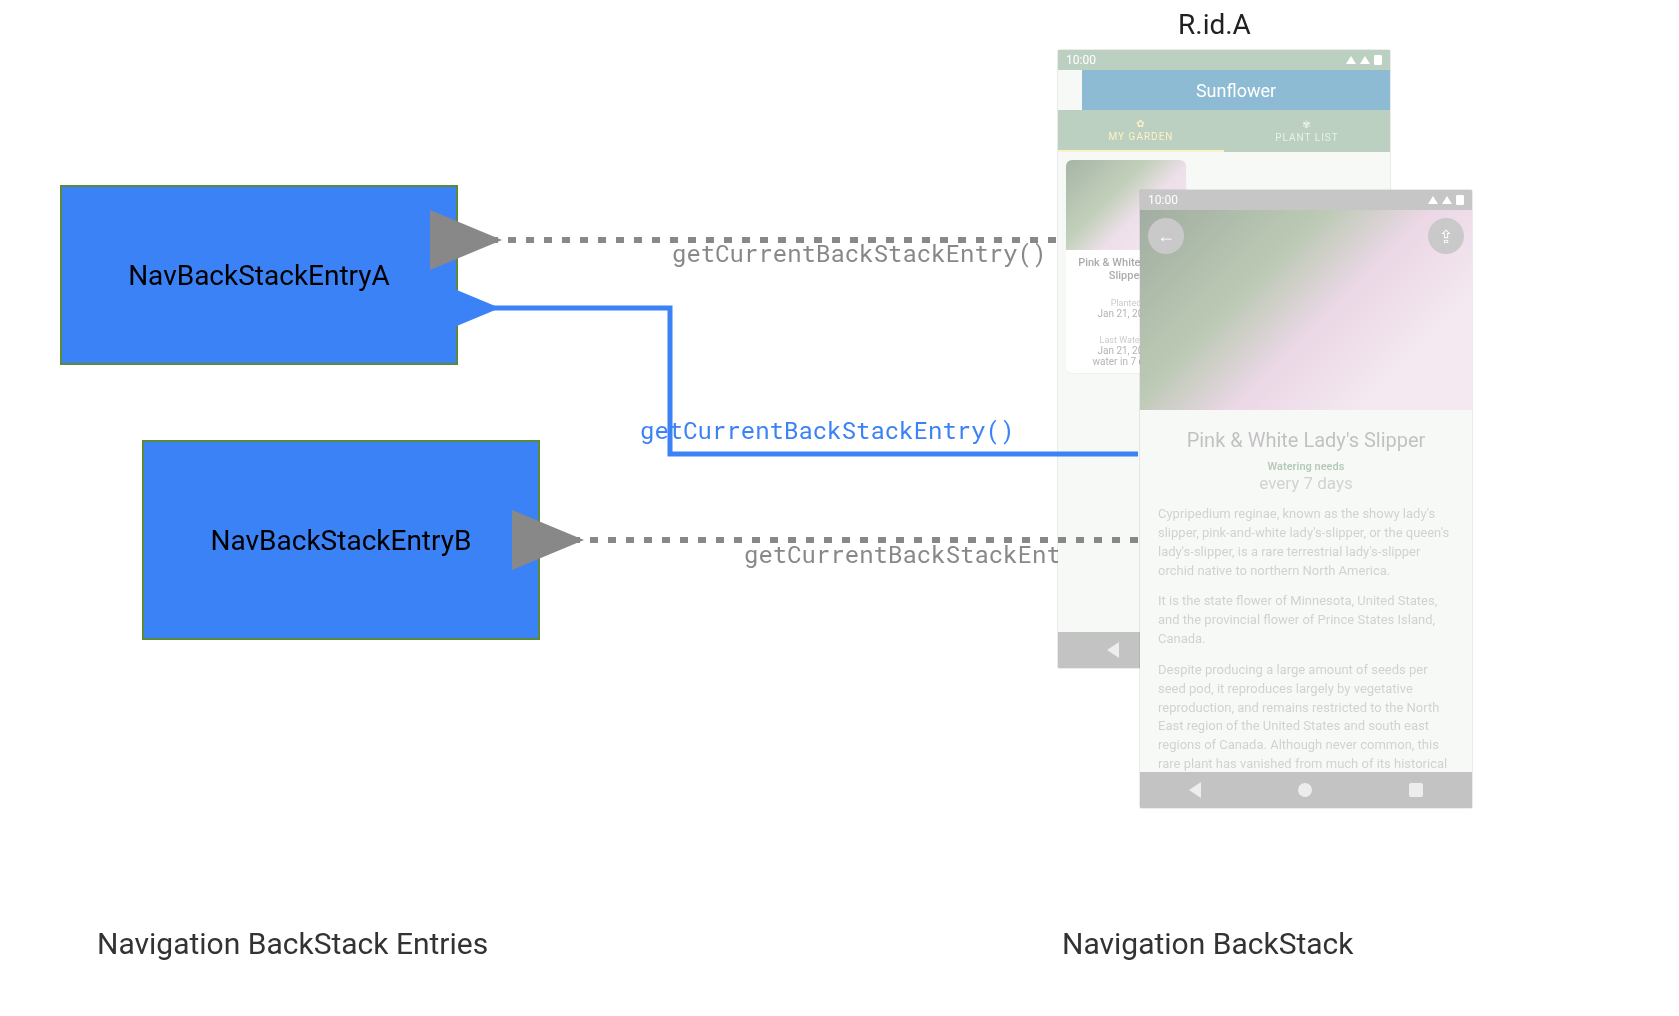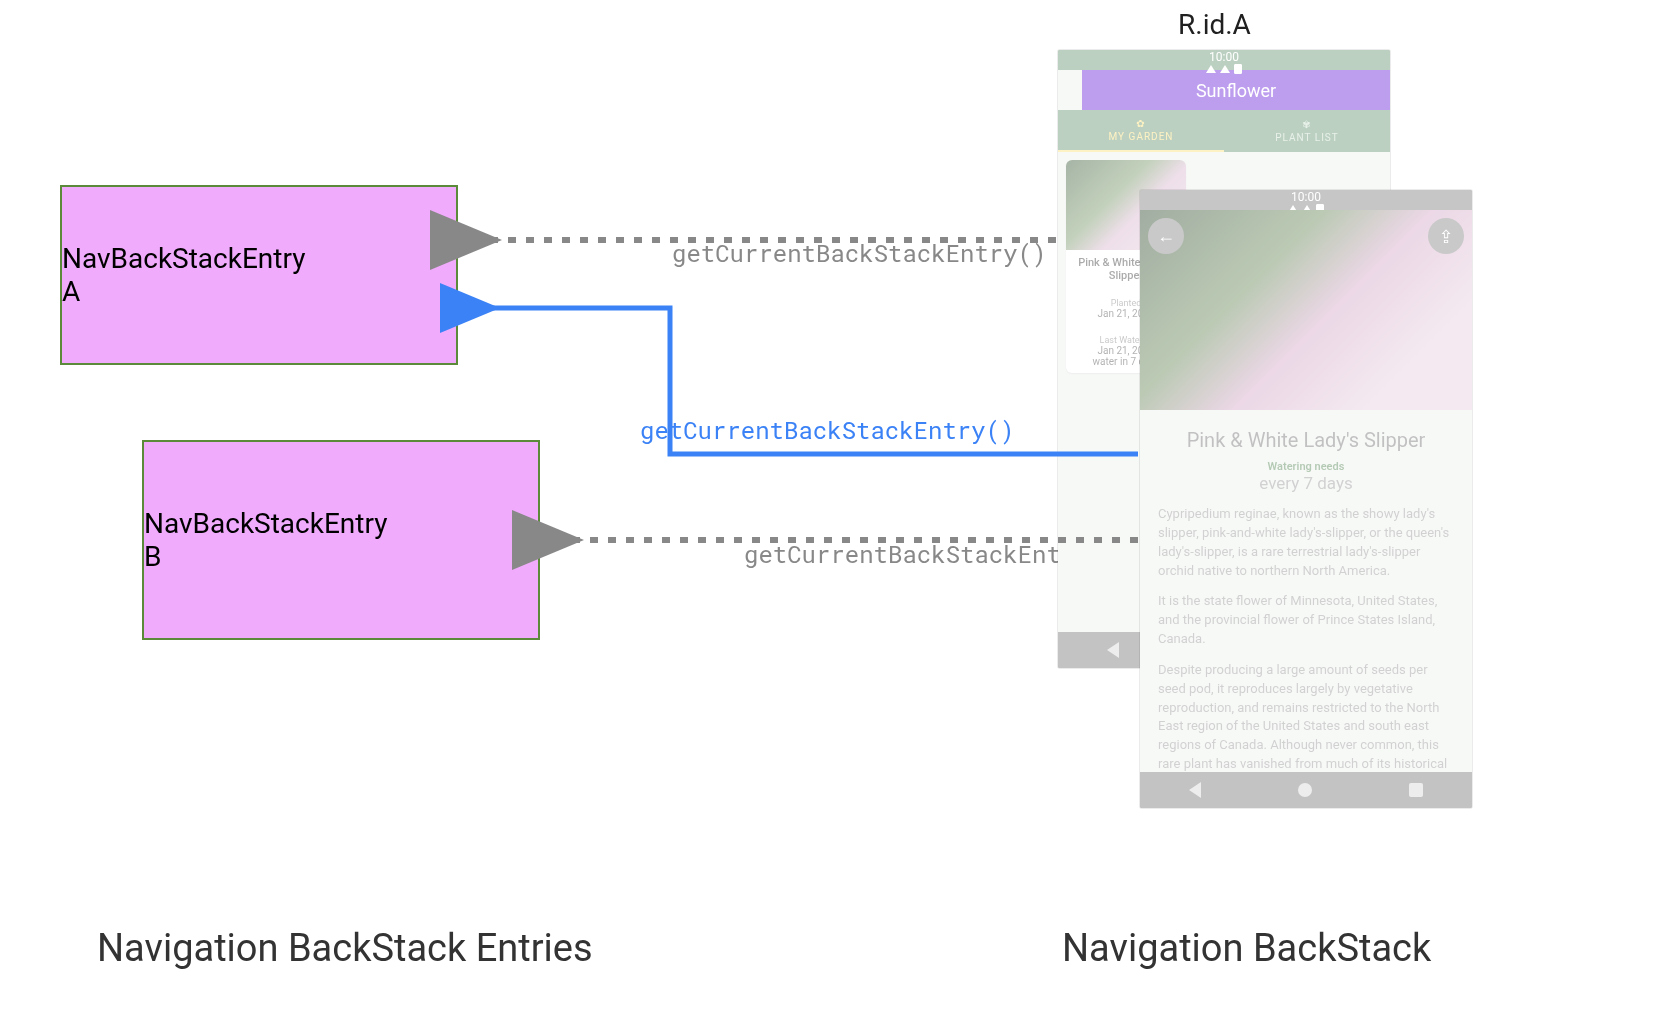--- a/index.html
+++ b/index.html
@@ -6,33 +6,33 @@
   body {
     font-family: 'Roboto', -apple-system, Helvetica, Arial, sans-serif;
     background: #ffffff;
     width: 1679px;
     height: 1016px;
     position: relative;
     overflow: hidden;
   }
   .entry-box {
     position: absolute;
-    background: #f0abfc;
+    background: #3b82f6;
     border: 2px solid #5b8a3a;
     display: flex;
-    flex-direction: column;
-    align-items: flex-start;
+    flex-direction: row;
+    align-items: center;
     justify-content: center;
     font-size: 28px;
     color: #000;
     text-align: center;
   }
   .caption {
     position: absolute;
-    font-size: 38px;
+    font-size: 30px;
     color: #333;
   }
   .method-label {
     position: absolute;
     font-family: 'Roboto Mono', Consolas, monospace;
     font-size: 24px;
   }
   .gray-label { color: #888; margin-top: 32px; }
   .blue-label { color: #3b82f6; }
   .svg-layer {
@@ -49,29 +49,28 @@
     overflow: hidden;
   }
   .phone .statusbar {
     height: 20px;
     background: #6a9875;
     color: #fff;
     font-size: 12px;
     display: flex;
     align-items: center;
     justify-content: space-between;
-    padding: 0 16px;
-    flex-direction: column;
+    padding: 0 8px;
   }
   .icon-row { display: flex; gap: 4px; align-items: center; }
   .tri { width:0;height:0;border-left:5px solid transparent;border-right:5px solid transparent;border-bottom:8px solid #fff;}
   .battery { width:8px;height:10px;border:1px solid #fff;background:#fff;border-radius:1px; }
   .phone .appbar {
     height: 40px;
-    background: #6d28d9;
+    background: #0369a1;
     color: #fff;
     display:flex; align-items:center; justify-content:center;
     font-size:18px;
     margin-left:24px;
   }
   .phone .tabs {
     height: 42px;
     background:#6a9875;
     display:flex;
   }

